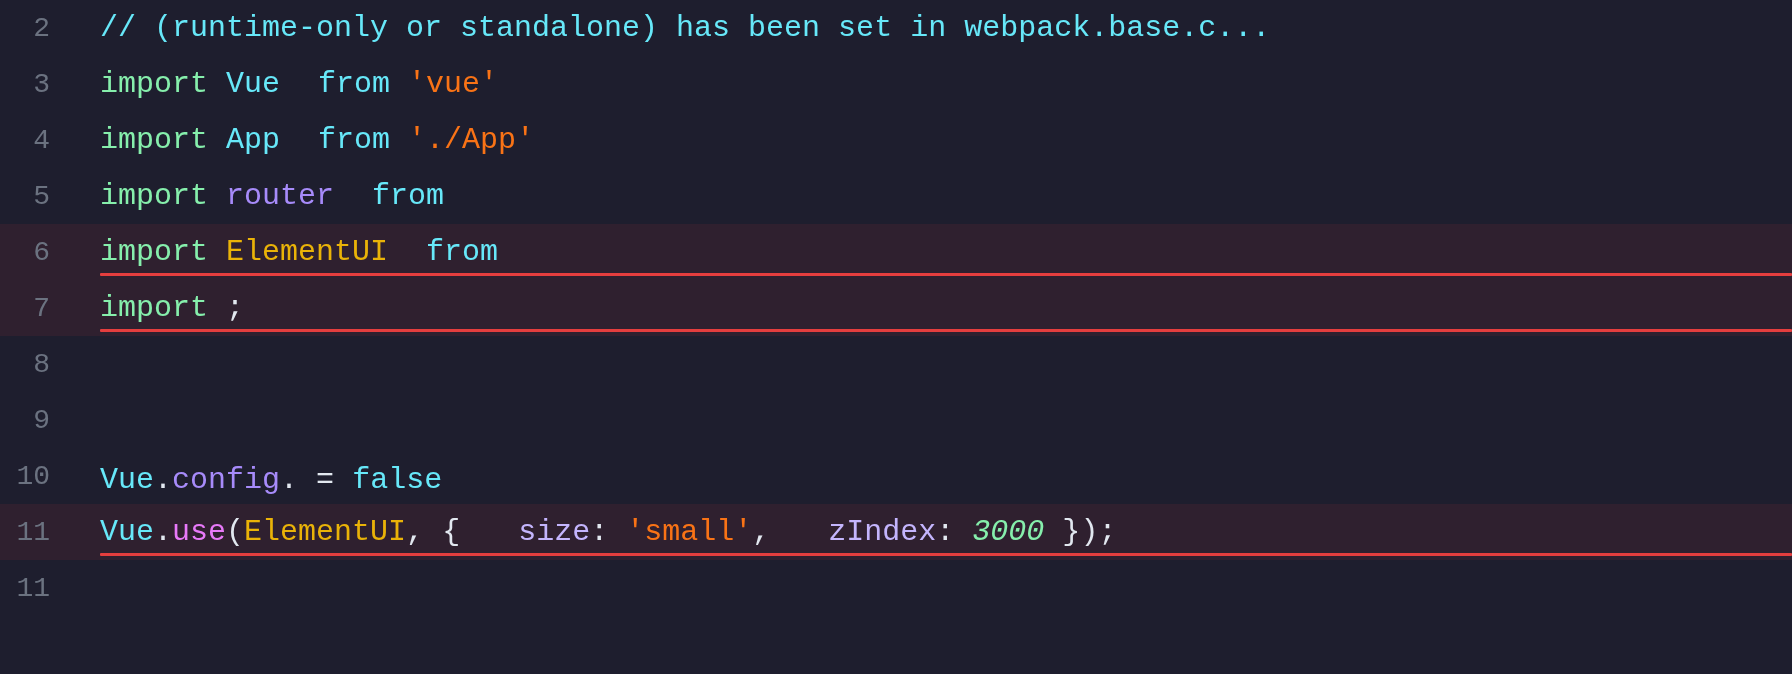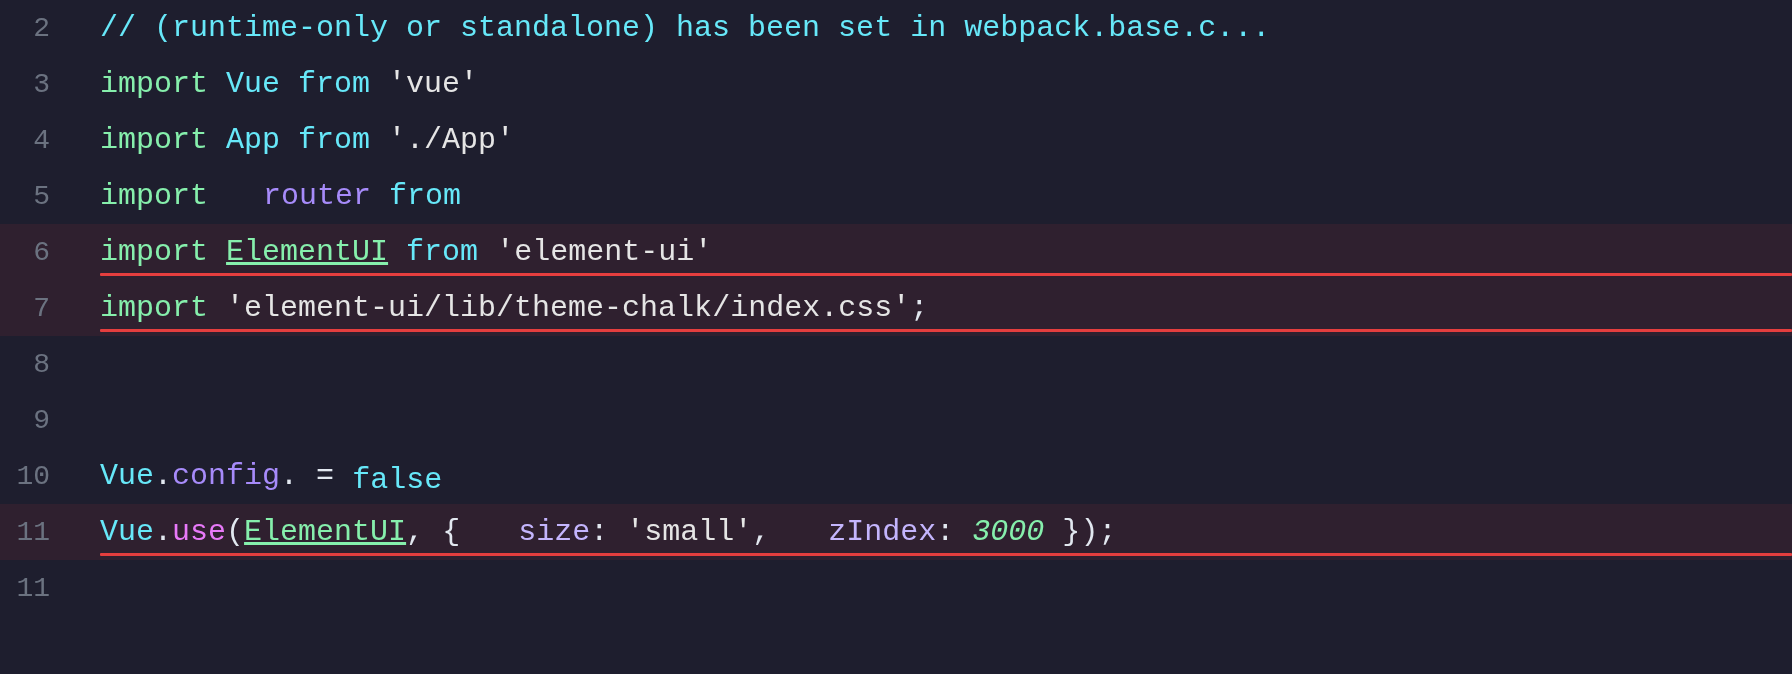--- a/index.html
+++ b/index.html
@@ -47,45 +47,45 @@
       padding-right: 30px;
       user-select: none;
       font-family: 'Courier New', Courier, monospace;
     }
 
     .line-content {
       font-size: 30px;
       font-family: 'Courier New', Courier, monospace;
       font-weight: 500;
       display: flex;
-      align-items: center;
+      align-items: flex-end;
       flex-wrap: nowrap;
       white-space: nowrap;
       padding-left: 20px;
     }
 
     .red-underline {
       position: absolute;
       bottom: 4px;
       left: 100px;
       right: 0;
       height: 3px;
       background-color: #e53e3e;
       border-radius: 1px;
     }
 
     
     .kw-import { color: #86efac; } 
-    .kw-from { color: #67e8f9; } 
+    .kw-from { color: #67e8f9; margin-left: 20px; } 
     .kw-false { color: #67e8f9; margin-top: 8px; } 
     .identifier-vue { color: #67e8f9; } 
     .identifier-app { color: #67e8f9; } 
-    .identifier-router { color: #a78bfa; margin-left: 37px; } 
-    .identifier-elementui { color: #86efac; text-decoration: underline; } 
-    .string-single { color: #e5e5e5; } 
+    .identifier-router { color: #a78bfa; } 
+    .identifier-elementui { color: #eab308; } 
+    .string-single { color: #f97316; } 
     .dot { color: #e2e8f0; }
     .punctuation { color: #e2e8f0; }
     .property { color: #a78bfa; } 
     .method { color: #e879f9; } 
     .operator { color: #e2e8f0; }
     .number { color: #86efac; font-style: italic; }
     .comment { color: #67e8f9; }
     .key { color: #c4b5fd; margin-left: 40px; }
 
     span {
@@ -144,31 +144,29 @@
 
   <div class="code-line highlighted">
     <span class="line-number">6</span>
     <div class="line-content">
       <span class="kw-import">import</span>
       <span>&nbsp;</span>
       <span class="identifier-elementui">ElementUI</span>
       <span>&nbsp;</span>
       <span class="kw-from">from</span>
       <span>&nbsp;</span>
-      <span class="string-single">'element-ui'</span>
     </div>
     <div class="red-underline"></div>
   </div>
 
   <div class="code-line highlighted">
     <span class="line-number">7</span>
     <div class="line-content">
       <span class="kw-import">import</span>
       <span>&nbsp;</span>
-      <span class="string-single">'element-ui/lib/theme-chalk/index.css'</span>
       <span class="punctuation">;</span>
     </div>
     <div class="red-underline"></div>
   </div>
 
   <div class="code-line">
     <span class="line-number">8</span>
     <div class="line-content">&nbsp;</div>
   </div>
 

